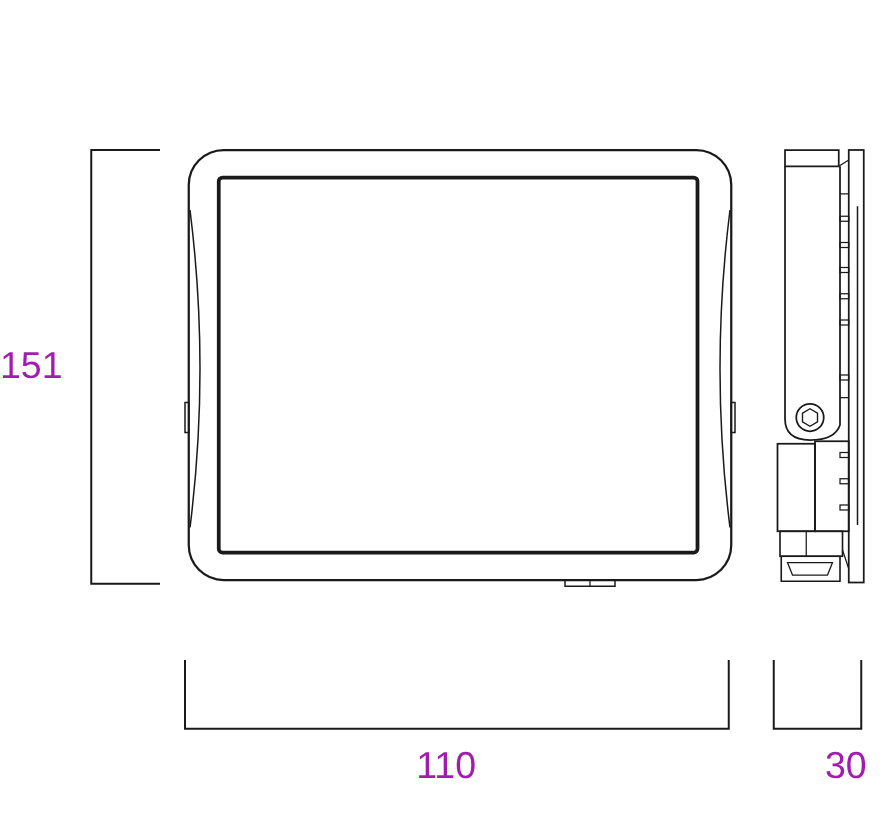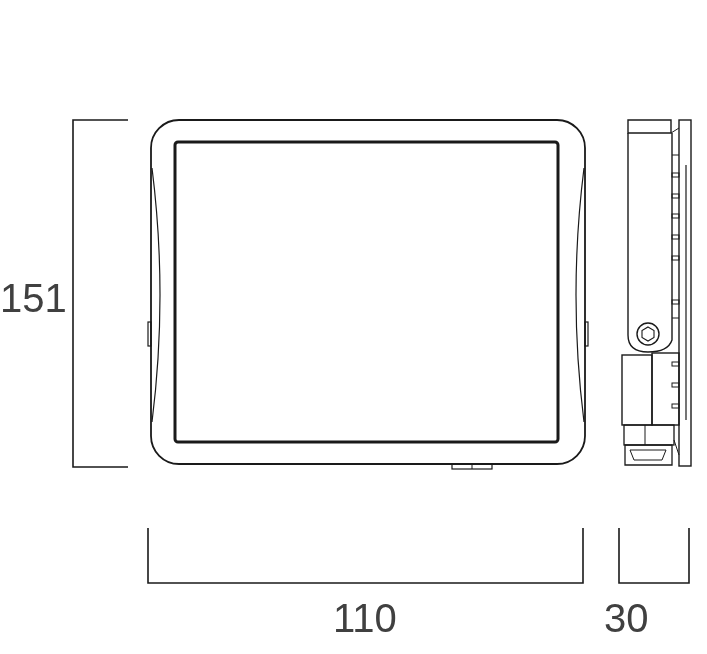--- a/index.html
+++ b/index.html
@@ -1,18 +1,18 @@
 <!DOCTYPE html>
 <html><head>
 <meta charset="utf-8">
 <style>
   html, body { margin:0; padding:0; background:#ffffff; }
   body { width:707px; height:654px; position:relative; overflow:hidden; font-family:"Liberation Sans", sans-serif; }
   svg { position:absolute; left:0; top:0; }
-  .dim-label { position:absolute; font-size:40px; color:#404040; line-height:1; }
+  .dim-label { position:absolute; font-size:30px; color:#a21caf; line-height:1; }
 </style>
 </head>
 <body>
 
 <svg width="707" height="654" viewBox="0 0 707 654">
   <g fill="none" stroke="#1a1a1a" stroke-width="1.6">
 
     <g>
       <polyline points="128,120 73,120 73,467 128,467"></polyline>
     </g>
@@ -73,13 +73,13 @@
     </g>
 
     <g>
       <polyline points="619,528 619,583 689,583 689,528"></polyline>
     </g>
   </g>
 </svg>
 
 <div class="dim-label" style="left:0px; top:278px;">151</div>
 <div class="dim-label" style="left:333px; top:598px;">110</div>
-<div class="dim-label" style="left:604px; top:598px;">30</div>
+<div class="dim-label" style="left:660px; top:598px;">30</div>
 
 </body></html>

